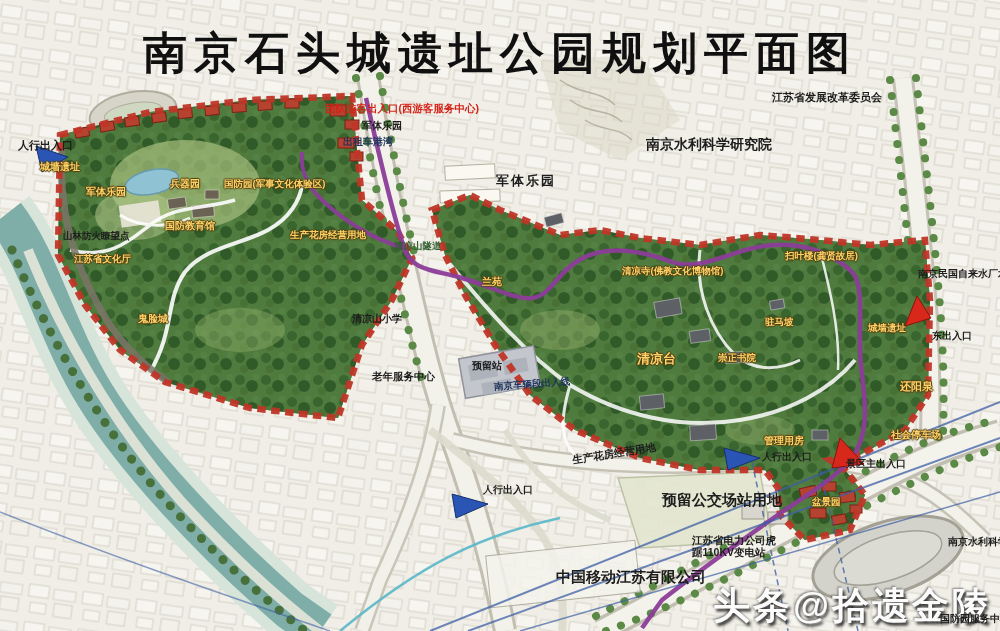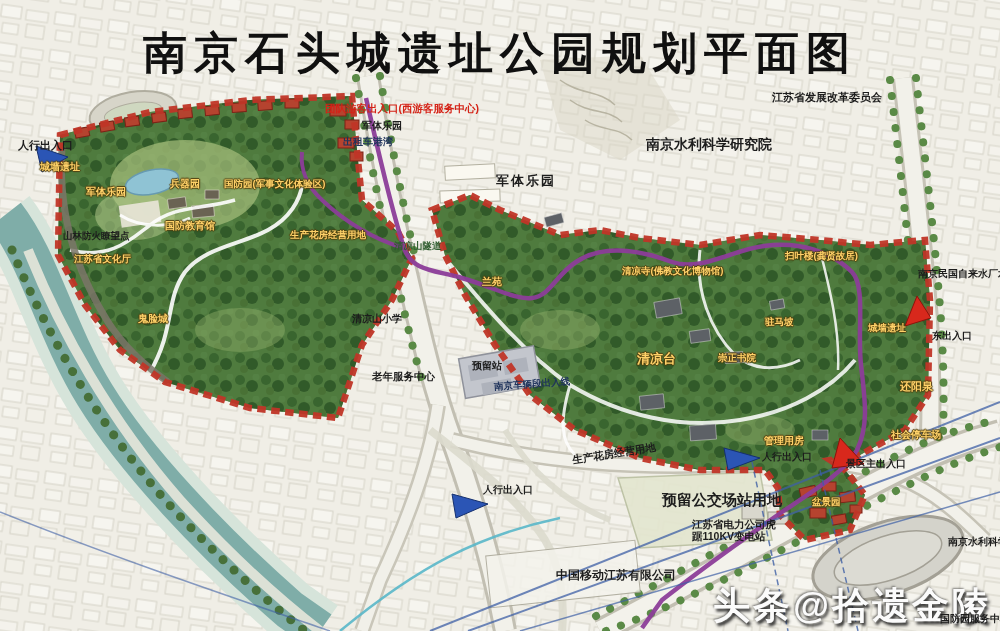--- a/index.html
+++ b/index.html
@@ -5,21 +5,21 @@
   html,body{margin:0;padding:0;background:#ffffff;}
   #stage{position:relative;width:1000px;height:631px;overflow:hidden;
          font-family:"Liberation Sans",sans-serif;background:#efede5;}
   #map-svg{position:absolute;left:0;top:0;}
   .lbl{position:absolute;font-weight:bold;white-space:nowrap;line-height:1.18;font-size:10px;}
   .k{color:#1d1d1d;}
   .y{color:#ffd269;text-shadow:-1px 0 1px #53400e,1px 0 1px #53400e,0 -1px 1px #53400e,0 1px 1px #53400e;}
   .r{color:#d42317;}
   .n{color:#20345c;}
   .g{color:#2e5c2e;}
-  .wrap{white-space:normal;}
+  .wrap{white-space:normal;margin-top:16px;}
   #title{position:absolute;top:24px;left:0;width:100%;text-align:center;
          font-size:44px;font-weight:bold;color:#101010;letter-spacing:7px;}
   #watermark{position:absolute;right:8px;bottom:0px;font-size:37px;font-weight:bold;
          color:#fbfbfb;letter-spacing:3px;
          text-shadow:2px 3px 3px rgba(30,30,30,.9),-1px -1px 2px rgba(30,30,30,.5);}
 </style>
 </head>
 <body>
 
 <div id="stage">
@@ -235,21 +235,21 @@
 <div class="lbl k" style="left:646px;top:136px;font-size:14px">南京水利科学研究院</div>
 <div class="lbl k" style="left:948px;top:536px">南京水利科学</div>
 <div class="lbl k" style="left:918px;top:268px">南京民国自来水厂水塔</div>
 <div class="lbl k" style="left:352px;top:313px;font-size:10px">清凉山小学</div>
 <div class="lbl k" style="left:372px;top:370px;font-size:10.5px">老年服务中心</div>
 <div class="lbl k" style="left:472px;top:360px">预留站</div>
 <div class="lbl n" style="left:494px;top:378px;font-size:9.5px;transform:rotate(-4deg)">南京车辆段出入线</div>
 <div class="lbl k" style="left:572px;top:447px;font-size:10.5px;transform:rotate(-9deg)">生产花房经营用地</div>
 <div class="lbl k" style="left:662px;top:491px;font-size:15px">预留公交场站用地</div>
 <div class="lbl k wrap" style="left:692px;top:518px;width:90px;font-size:10.5px">江苏省电力公司虎踞110KV变电站</div>
-<div class="lbl k" style="left:556px;top:568px;font-size:12px">中国移动江苏有限公司</div>
+<div class="lbl k" style="left:556px;top:568px;font-size:15px">中国移动江苏有限公司</div>
 <div class="lbl k" style="left:940px;top:613px">国防园服务中心</div>
 
 <div class="lbl y" style="left:40px;top:161px">城墙遗址</div>
 <div class="lbl y" style="left:86px;top:186px">军体乐园</div>
 <div class="lbl y" style="left:170px;top:178px">兵器园</div>
 <div class="lbl y" style="left:224px;top:178px;font-size:9.5px">国防园(军事文化体验区)</div>
 <div class="lbl y" style="left:165px;top:220px">国防教育馆</div>
 <div class="lbl y" style="left:290px;top:229px;font-size:9.5px">生产花房经营用地</div>
 <div class="lbl k" style="left:63px;top:230px;font-size:9.5px">山林防火瞭望点</div>
 <div class="lbl y" style="left:74px;top:253px;font-size:9.5px">江苏省文化厅</div>

